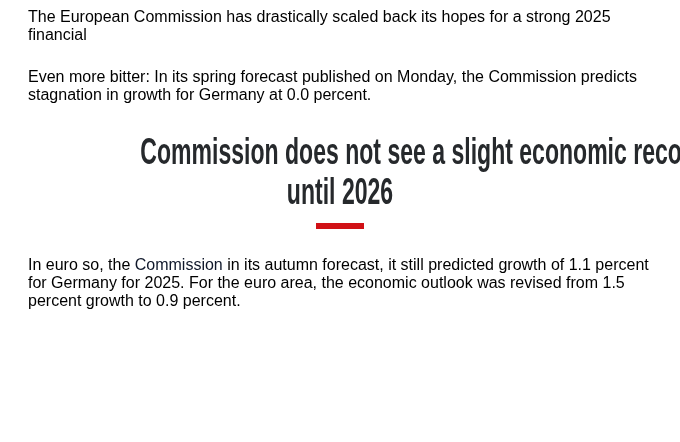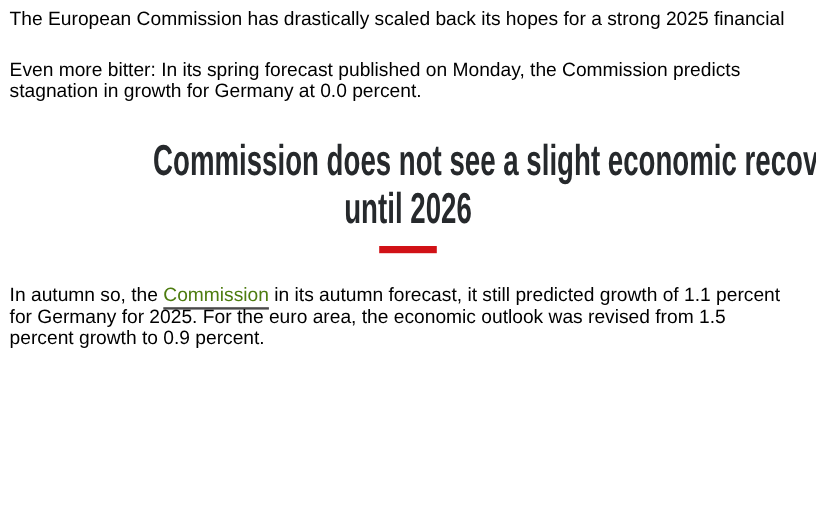--- a/index.html
+++ b/index.html
@@ -5,21 +5,21 @@
   html, body {
     margin: 0;
     padding: 0;
     width: 680px;
     height: 442px;
     overflow: hidden;
     background: #ffffff;
     font-family: "Liberation Sans", sans-serif;
   }
   .article {
-    padding: 0 8px;
+    padding: 0 28px;
   }
   .para {
     margin: 0;
     font-size: 20px;
     line-height: 29px;
     font-weight: bold;
     color: #222528;
     letter-spacing: -0.2px;
   }
   .para.lead { margin-top: 8px; }
@@ -43,22 +43,21 @@
     transform-origin: 50% 50%;
   }
   .red-bar {
     width: 48px;
     height: 6px;
     margin: 11px auto 0 auto;
     background: #d11116;
   }
   .para.closing { margin-top: 27px; }
   a.inline-link {
-    color: #4d7c0f;
-    text-decoration: underline;
+    color: #0f172a;
     text-decoration-color: #4a4a4a;
     text-decoration-thickness: 2px;
     text-underline-offset: 5px;
     cursor: pointer;
   }
 </style>
 </head>
 <body>
 
 <div class="article">
@@ -76,18 +75,18 @@
 
   <h2 class="headline">
     <div class="line">Commission does not see a slight economic recovery</div>
     <div class="line">until 2026</div>
   </h2>
 
   <div class="red-bar"></div>
 
   <p class="para closing">
     </p>
-    <div class="line"><span>In autumn so, the </span><a class="inline-link">Commission</a><span> in its autumn forecast, it still predicted growth of 1.1 percent</span></div>
+    <div class="line"><span>In euro so, the </span><a class="inline-link">Commission</a><span> in its autumn forecast, it still predicted growth of 1.1 percent</span></div>
     <div class="line">for Germany for 2025. For the euro area, the economic outlook was revised from 1.5</div>
     <div class="line">percent growth to 0.9 percent.</div>
   <p></p>
 
 </div>
 
 </body></html>

